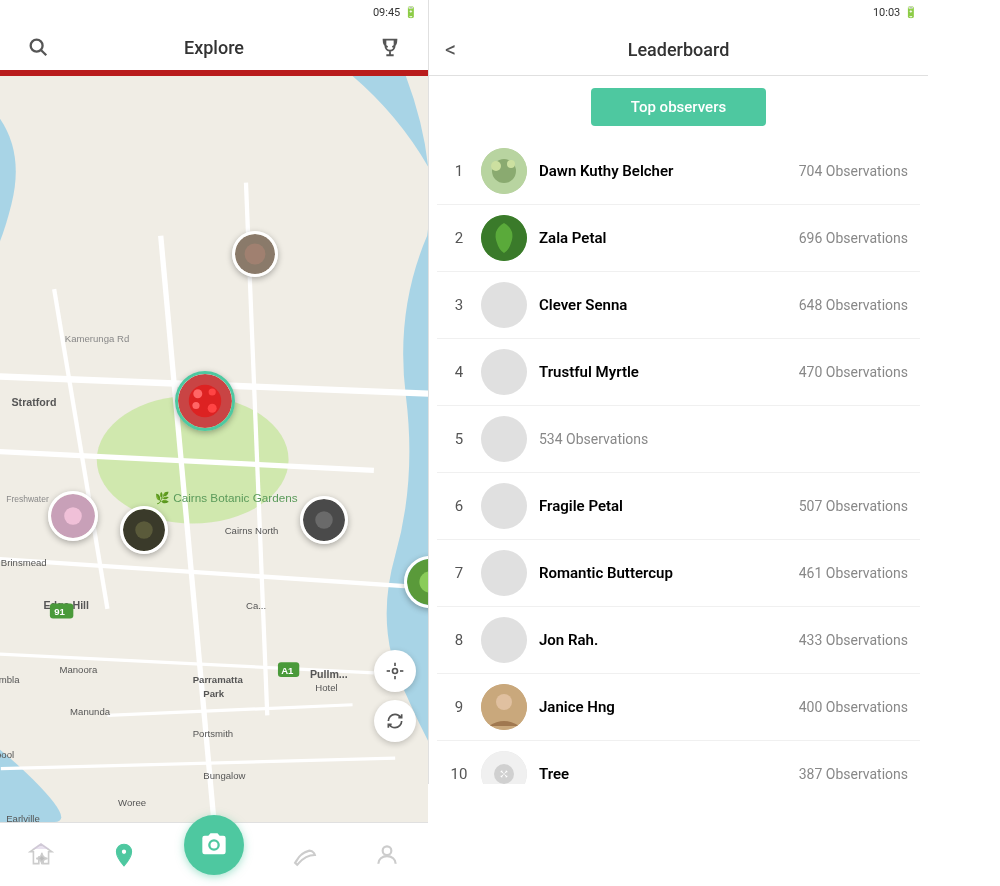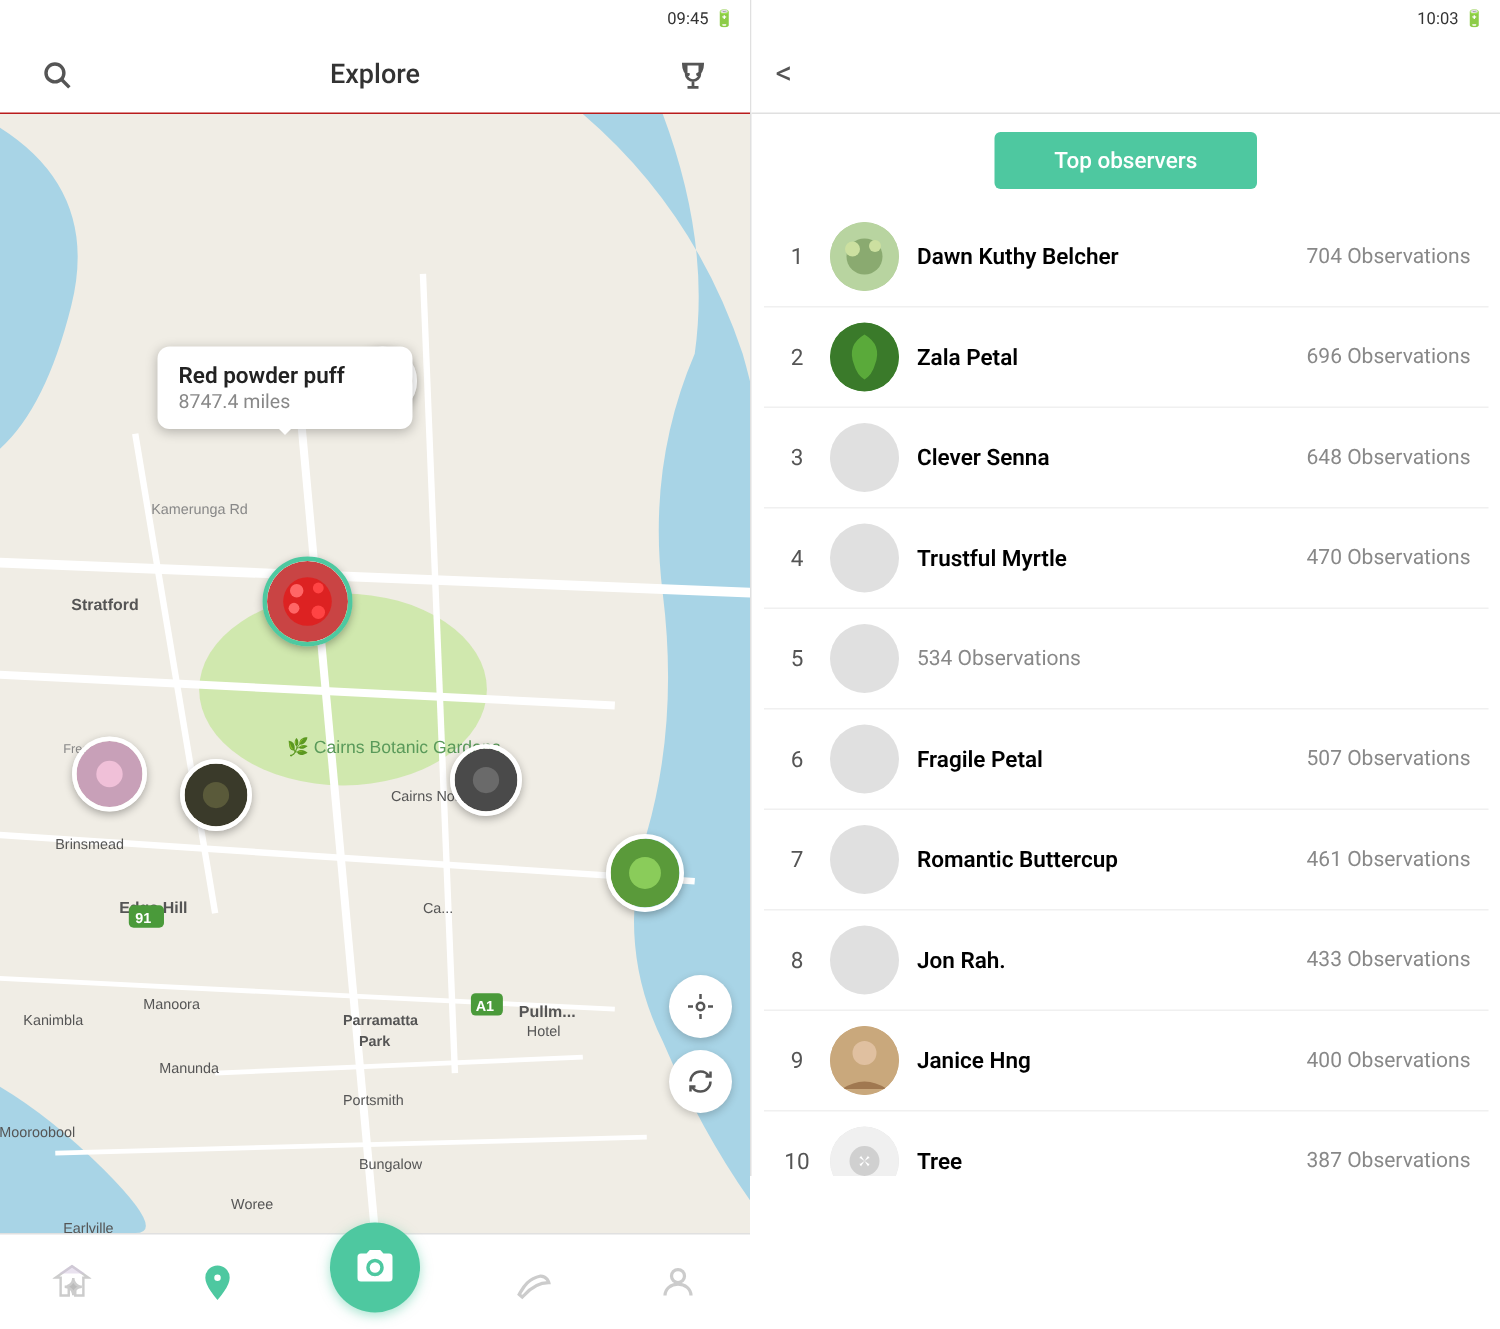--- a/index.html
+++ b/index.html
@@ -1,20 +1,20 @@
 <!DOCTYPE html>
 <html><head>
   <meta charset="utf-8">
   <style>
     * { margin: 0; padding: 0; box-sizing: border-box; }
     body { width: 1000px; height: 886px; display: flex; font-family: 'Roboto', Arial, sans-serif; overflow: hidden; background: #fff; }
 
     
     .left-panel {
-      width: 500px;
+      width: 428px;
       height: 886px;
       display: flex;
       flex-direction: column;
       background: #f0ede5;
       position: relative;
     }
     .left-status-bar {
       height: 24px;
       background: #fff;
       display: flex;
@@ -25,21 +25,21 @@
       color: #333;
       gap: 4px;
     }
     .left-header {
       height: 52px;
       background: #fff;
       display: flex;
       align-items: center;
       justify-content: space-between;
       padding: 0 16px;
-      border-bottom: 1px solid #b91c1c;
+      border-bottom: 6px solid #b91c1c;
     }
     .left-header-title {
       font-size: 18px;
       font-weight: 500;
       color: #333;
     }
     .map-area {
       flex: 1;
       position: relative;
       overflow: hidden;
@@ -305,24 +305,20 @@
       <text x="280" y="500" font-size="9" fill="#555" font-family="Arial">Ca...</text>
       <text x="340" y="565" font-size="10" fill="#555" font-family="Arial" font-weight="bold">Pullm...</text>
       <text x="345" y="577" font-size="9" fill="#555" font-family="Arial">Hotel</text>
 
       <rect x="96" y="495" width="22" height="14" rx="3" fill="#4a9a3a"></rect>
       <text x="100" y="506" font-size="9" fill="#fff" font-family="Arial" font-weight="bold">91</text>
       <rect x="310" y="550" width="20" height="14" rx="3" fill="#4a9a3a"></rect>
       <text x="313" y="561" font-size="9" fill="#fff" font-family="Arial" font-weight="bold">A1</text>
     </svg>
 
-    <div class="map-tooltip">
-      <div class="map-tooltip-title">Red powder puff</div>
-      <div class="map-tooltip-sub">8747.4 miles</div>
-    </div>
 
     <div class="map-pin" style="width:60px;height:60px;top:295px;left:175px;border:3px solid #4ec8a0;">
       <svg viewBox="0 0 60 60">
           <circle cx="30" cy="30" r="30" fill="#c94444"></circle>
       <circle cx="30" cy="30" r="18" fill="#dd2222"></circle>
       <circle cx="22" cy="22" r="5" fill="#ff6666"></circle>
       <circle cx="38" cy="20" r="4" fill="#ff4444"></circle>
       <circle cx="20" cy="35" r="4" fill="#ff6666"></circle>
       <circle cx="38" cy="38" r="5" fill="#ff4444"></circle>
       </svg>
@@ -417,20 +413,21 @@
 
 <div class="right-panel">
 
   <div class="right-status-bar">
     <span>10:03</span>
     <span>🔋</span>
   </div>
 
   <div class="right-header">
     <span class="back-btn">&lt;</span>
+    <span class="right-header-title">Leaderboard</span>
     <span style="width:32px"></span>
   </div>
 
   <div class="tab-bar">
     <div class="tab-active">Top observers</div>
   </div>
 
   <div class="leaderboard-list">
   <div class="leaderboard-row">
         <div class="rank-num">1</div>

